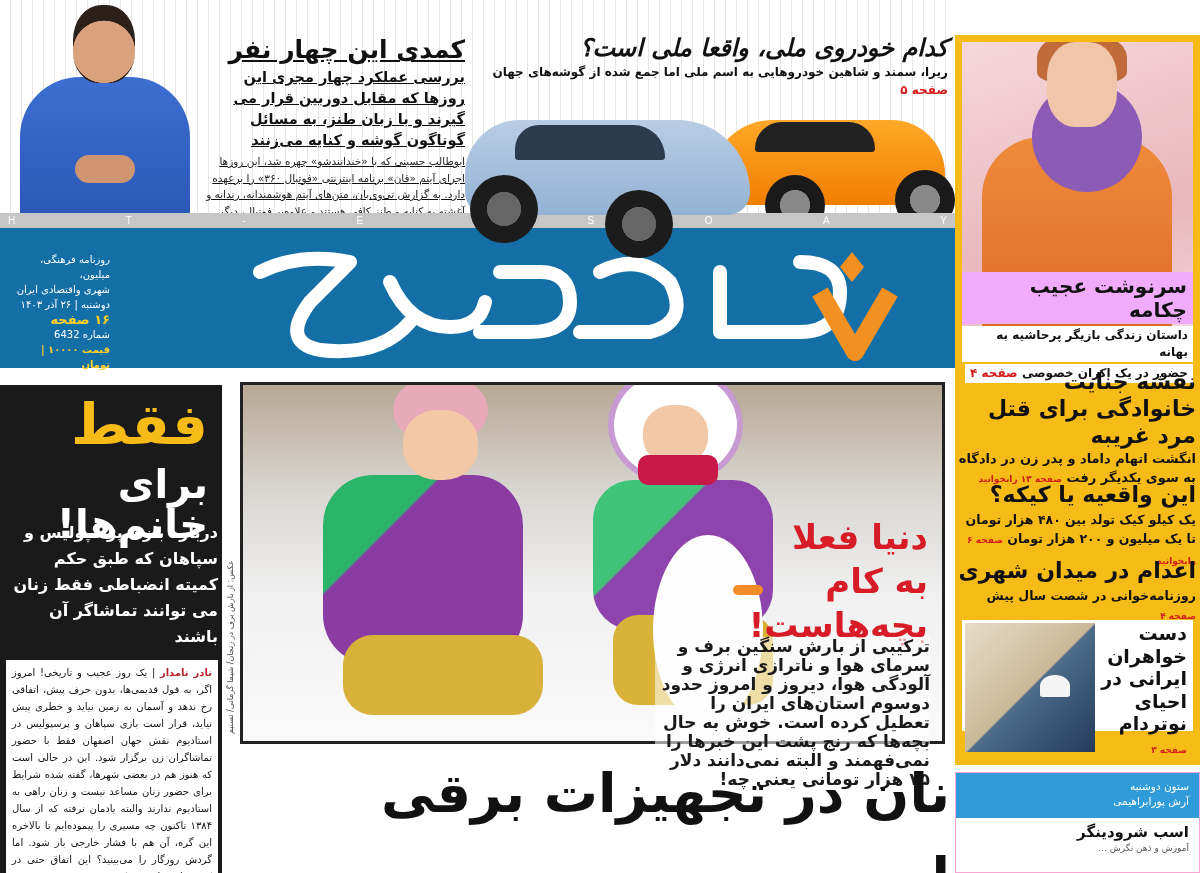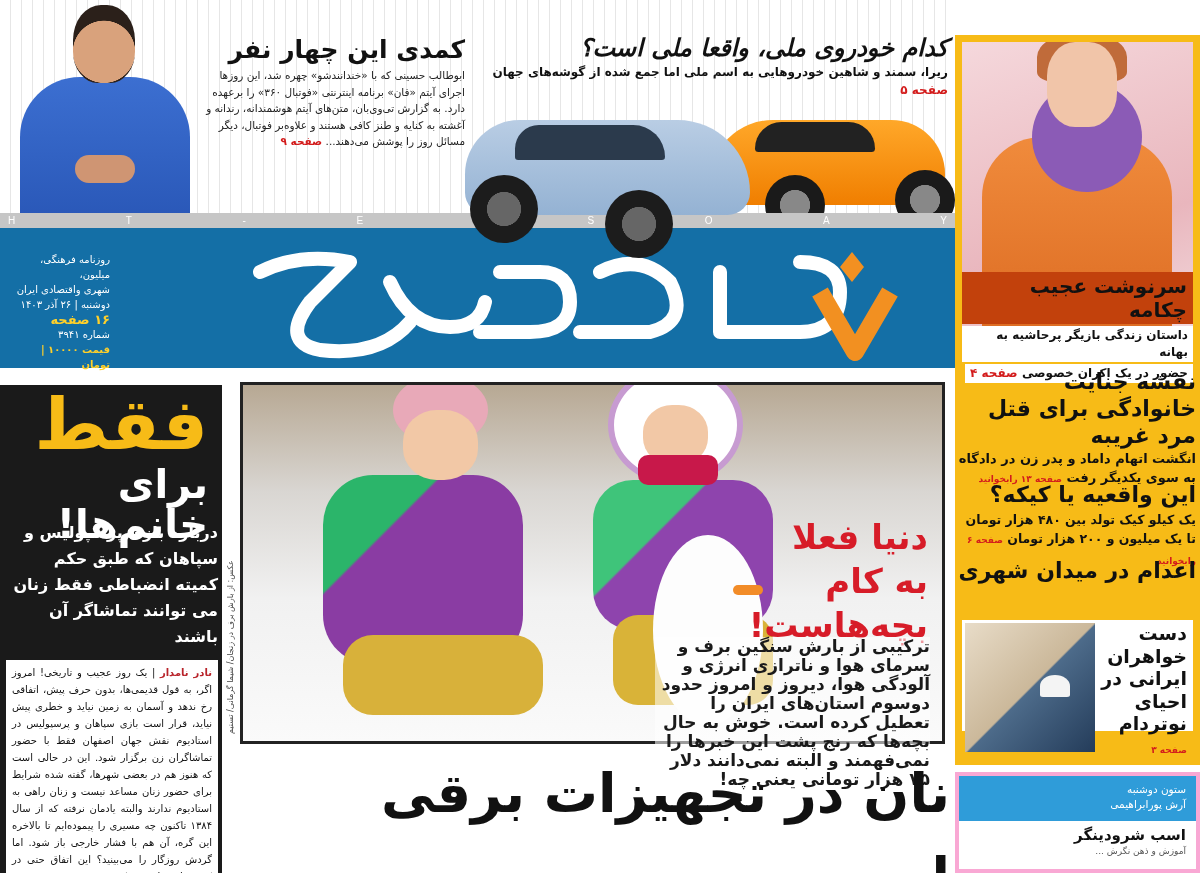--- a/index.html
+++ b/index.html
@@ -14,21 +14,21 @@
 
   
   .presenter { left: 15px; top: 5px; width: 178px; height: 210px; }
   .presenter .head { position:absolute; left:58px; top:0; width:62px; height:78px; border-radius: 45% 45% 40% 40%;
     background: radial-gradient(circle at 50% 60%, #d9a27c 0 55%, #2b201a 56%); }
   .presenter .body { position:absolute; left:5px; top:72px; width:170px; height:140px;
     border-radius: 60px 60px 0 0; background: linear-gradient(180deg,#3c6fd1,#2a58b8); }
   .presenter .hands { position:absolute; left:60px; top:150px; width:60px; height:28px; border-radius: 14px; background:#cf9573; }
 
   
-  .comedy { left: 200px; top: 35px; width: 265px; text-align: right; }
+  .comedy { left: 200px; top: 35px; width: 265px; text-align: right; text-decoration: underline; }
   .comedy h2 { font-size: 25px; font-weight: bold; line-height: 30px; }
   .comedy .lead { font-size: 14.5px; font-weight: bold; line-height: 21px; margin-top: 2px; }
   .comedy .body { font-size: 10.5px; line-height: 16.5px; margin-top: 2px; color: #222; }
   .page-ref { color: #d31c1c; font-weight: bold; margin-top: 36px; }
 
   
   .cars-head { left: 470px; top: 33px; width: 478px; text-align: right; }
   .cars-head h2 { font-size: 24px; font-weight: bold; line-height: 30px; font-style: italic; }
   .cars-head .lead { font-size: 12px; font-weight: bold; line-height: 18px; }
   .car-blue { left: 455px; top: 105px; width: 300px; height: 150px; }
@@ -53,45 +53,45 @@
   .info .price { color: #ffd02a; font-weight: bold; }
 
   
   .right-col { left: 955px; top: 35px; width: 245px; height: 730px; background: #f7bb17; }
   .actress { left: 962px; top: 42px; width: 231px; height: 320px; background: linear-gradient(160deg,#f5d8dc,#e9b6bd 60%,#f4e1e4); overflow:hidden; }
   .actress .coat { position:absolute; left:20px; top:95px; width:190px; height:230px; background: linear-gradient(180deg,#f08b3c,#d9661e); border-radius: 60px 60px 0 0; }
   .actress .scarf { position:absolute; left:70px; top:40px; width:110px; height:110px; background:#8b5bb6; border-radius: 50%; }
   .actress .face { position:absolute; left:85px; top:0px; width:70px; height:85px; background:#f1c5a9; border-radius: 40%; }
   .actress .hair { position:absolute; left:75px; top:-10px; width:90px; height:50px; background:#c06b3a; border-radius: 50% 50% 20% 20%; }
   .actress-title { left: 962px; top: 272px; width: 231px; text-align: right; }
-  .actress-title .t { display:inline-block; background:#c2410c; font-size: 20px; font-weight: bold; padding: 2px 6px; }
+  .actress-title .t { display:inline-block; background:#f0abfc; font-size: 20px; font-weight: bold; padding: 2px 6px; }
   .actress-title .sub { display:inline-block; background:#fff; font-size: 12px; font-weight: bold; padding: 1px 5px; line-height: 17px; margin-top: 2px; }
 
   .crime { left: 958px; top: 368px; width: 238px; text-align: right; }
   .crime h3 { font-size: 22px; font-weight: bold; line-height: 27px; }
   .crime .lead { font-size: 13px; font-weight: bold; line-height: 19px; }
   .crime .ref { color: #d31c1c; font-size: 9px; }
   .cake h3, .exec h3 { font-size: 22px; font-weight: bold; line-height: 30px; }
   .cake, .exec { left: 958px; width: 238px; text-align: right; }
   .cake { top: 480px; } .exec { top: 556px; }
   .cake .lead, .exec .lead { font-size: 12.5px; font-weight: bold; line-height: 19px; }
 
   .notre { left: 962px; top: 620px; width: 231px; height: 111px; background:#fff; }
   .notre .img { position:absolute; left:3px; top:3px; width:130px; height:129px; background: linear-gradient(135deg,#e8dcc8,#cbb89a 50%,#4d6b8a 51%,#243c5a); }
   .notre .helmet { position:absolute; left:78px; top:55px; width:30px; height:22px; border-radius:50% 50% 10% 10%; background:#f4f4f4; }
   .notre .txt { position:absolute; right:6px; top:2px; width:90px; text-align:right; font-size: 19px; font-weight:bold; line-height: 22.5px; }
 
-  .column-box { left: 955px; top: 772px; width: 245px; height: 101px; border: 4px solid #f9a8d4; }
+  .column-box { left: 955px; top: 772px; width: 245px; height: 101px; border: 1px solid #f9a8d4; }
   .column-box .band { background:#2f9cd9; height: 45px; padding: 6px 10px; color:#fff; font-size: 10.5px; line-height: 15px; text-align: right; }
   .column-box .title { font-size: 15px; font-weight: bold; text-align:right; padding: 5px 10px 0; }
   .column-box .body { font-size: 9px; color:#555; text-align:right; padding: 2px 10px; overflow:hidden; height: 12px; }
 
   
   .black-col { left: 0; top: 385px; width: 222px; height: 488px; background: #1a1a1a; }
-  .black-title { left: 0; top: 390px; width: 218px; text-align: right; color: #f7bb17; font-size: 71px; font-weight: bold; line-height: 70px; padding-right: 10px; }
+  .black-title { left: 0; top: 390px; width: 218px; text-align: right; color: #f7bb17; font-size: 56px; font-weight: bold; line-height: 70px; padding-right: 10px; }
   .black-sub { left: 0; top: 464px; width: 218px; text-align: right; color: #fff; font-size: 40px; font-weight: bold; line-height: 40px; padding-right: 10px; }
   .black-lead { left: 6px; top: 520px; width: 212px; text-align: right; color: #fff; font-size: 16px; font-weight: bold; line-height: 26px; }
   .black-body { left: 6px; top: 660px; width: 212px; height: 213px; background: #fff; padding: 4px 6px; text-align: justify; font-size: 10px; line-height: 17px; overflow: hidden; }
   .black-body .author { color: #b8232a; font-weight: bold; }
 
   
   .main-photo { left: 240px; top: 382px; width: 705px; height: 362px; border: 3px solid #222; background: linear-gradient(180deg,#b7a893 0%,#d9d6d2 30%,#f1f1f1 60%,#fafafa 100%); overflow: hidden; }
   .kid1 { position:absolute; left: 40px; top: 20px; width: 260px; height: 330px; }
   .kid1 .hat { position:absolute; left:110px; top:-30px; width:95px; height:70px; background:#e8a9b8; border-radius: 50%; }
   .kid1 .face { position:absolute; left:120px; top:5px; width:75px; height:70px; background:#f2c8a6; border-radius: 45%; }
@@ -121,20 +121,21 @@
 <div class="abs top-zone"></div>
 
 <div class="abs presenter">
   <div class="body"></div>
   <div class="head"></div>
   <div class="hands"></div>
 </div>
 
 <div class="abs comedy">
   <h2>کمدی این چهار نفر</h2>
+  <p class="lead">بررسی عملکرد چهار مجری این روزها که مقابل دوربین قرار می گیرند و با زبان طنز، به مسائل گوناگون گوشه و کنایه می‌زنند</p>
   <p class="body"><span>ابوطالب حسینی که با «خندانندشو» چهره شد، این روزها اجرای آیتم «فان» برنامه اینترنتی «فوتبال ۳۶۰» را برعهده دارد. به گزارش تی‌وی‌بان، متن‌های آیتم هوشمندانه، رندانه و آغشته به کنایه و طنز کافی هستند و علاوه‌بر فوتبال، دیگر مسائل روز را پوشش می‌دهند... </span><span class="page-ref">صفحه ۹</span></p>
 </div>
 
 <div class="abs cars-head">
   <h2>کدام خودروی ملی، واقعا ملی است؟</h2>
   <p class="lead"><span>ریرا، سمند و شاهین خودروهایی به اسم ملی اما جمع شده از گوشه‌های جهان </span><span class="page-ref">صفحه ۵</span></p>
 </div>
 <div class="abs car-orange">
   <div class="b1"></div>
     <div class="win"></div>
@@ -172,21 +173,21 @@
     <div class="win"></div>
   <div class="w1"></div>
     <div class="w2"></div>
 </div>
 
 <div class="abs info">
   <div>روزنامه فرهنگی، میلیون،</div>
   <div>شهری واقتصادی ایران</div>
   <div>دوشنبه | ۲۶ آذر ۱۴۰۳</div>
   <div class="pages">۱۶ صفحه</div>
-  <div>شماره ۳۹۴۱</div>
+  <div>شماره 6432</div>
   <div class="price">قیمت ۱۰۰۰۰ | تومان</div>
 </div>
 
 <div class="abs right-col"></div>
 <div class="abs actress">
   <div class="coat"></div>
   <div class="scarf"></div>
   <div class="hair"></div>
   <div class="face"></div>
 </div>
@@ -199,20 +200,21 @@
 <div class="abs crime">
   <h3>نقشه جنایت خانوادگی برای قتل مرد غریبه</h3>
   <p class="lead"><span>انگشت اتهام داماد و پدر زن در دادگاه به سوی یکدیگر رفت </span><span class="ref">صفحه ۱۳ رابخوانید</span></p>
 </div>
 <div class="abs cake">
   <h3>این واقعیه یا کیکه؟</h3>
   <p class="lead"><span>یک کیلو کیک تولد بین ۴۸۰ هزار تومان تا یک میلیون و ۲۰۰ هزار تومان </span><span class="page-ref" style="font-size:9px">صفحه ۶ رابخوانید</span></p>
 </div>
 <div class="abs exec">
   <h3>اعدام در میدان شهری</h3>
+  <p class="lead"><span>روزنامه‌خوانی در شصت سال پیش </span><span class="page-ref" style="font-size:9px">صفحه ۴</span></p>
 </div>
 <div class="abs notre">
   <div class="img"></div>
   <div class="helmet"></div>
   <div class="txt"><span>دست خواهران ایرانی در احیای نوتردام</span> <span class="page-ref" style="font-size:9px">صفحه ۳</span></div>
 </div>
 <div class="abs column-box">
   <div class="band">
     <div>ستون دوشنبه</div>
     <div>آرش پورابراهیمی</div>

